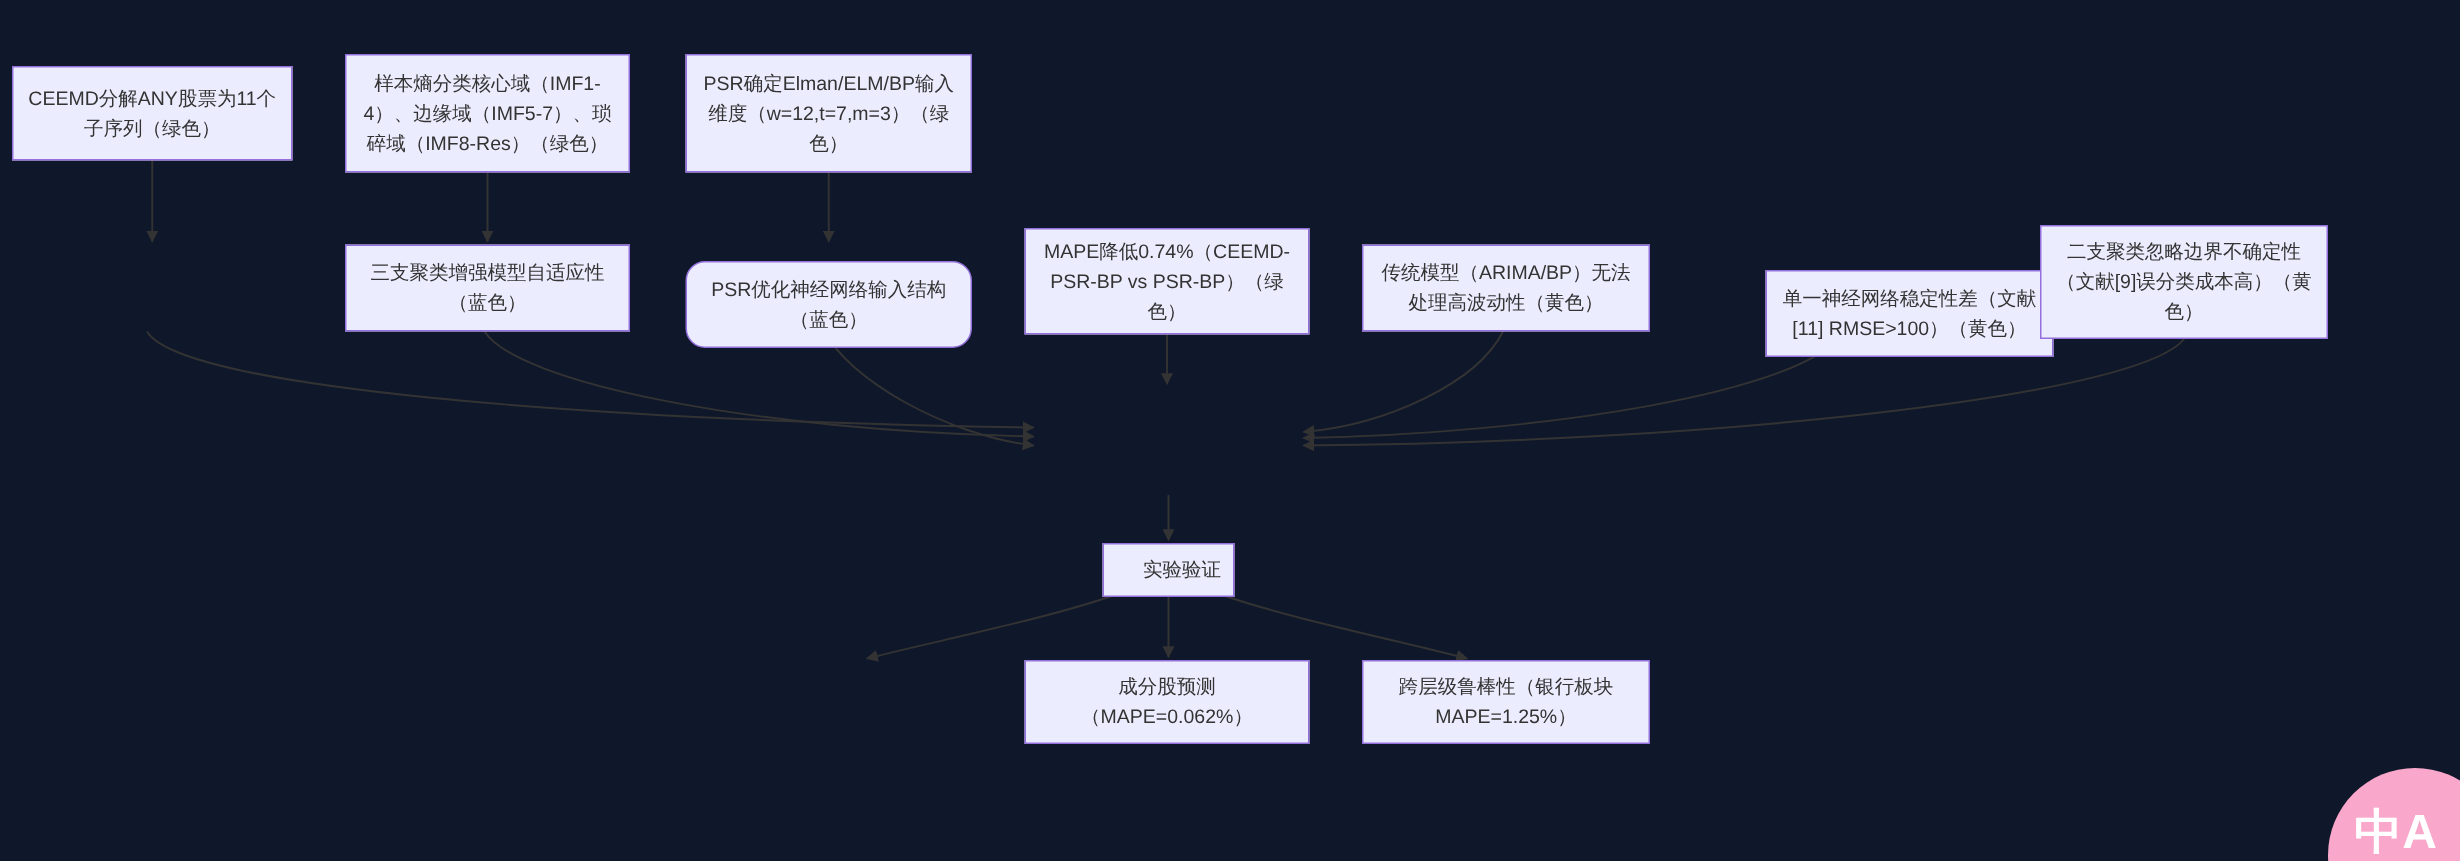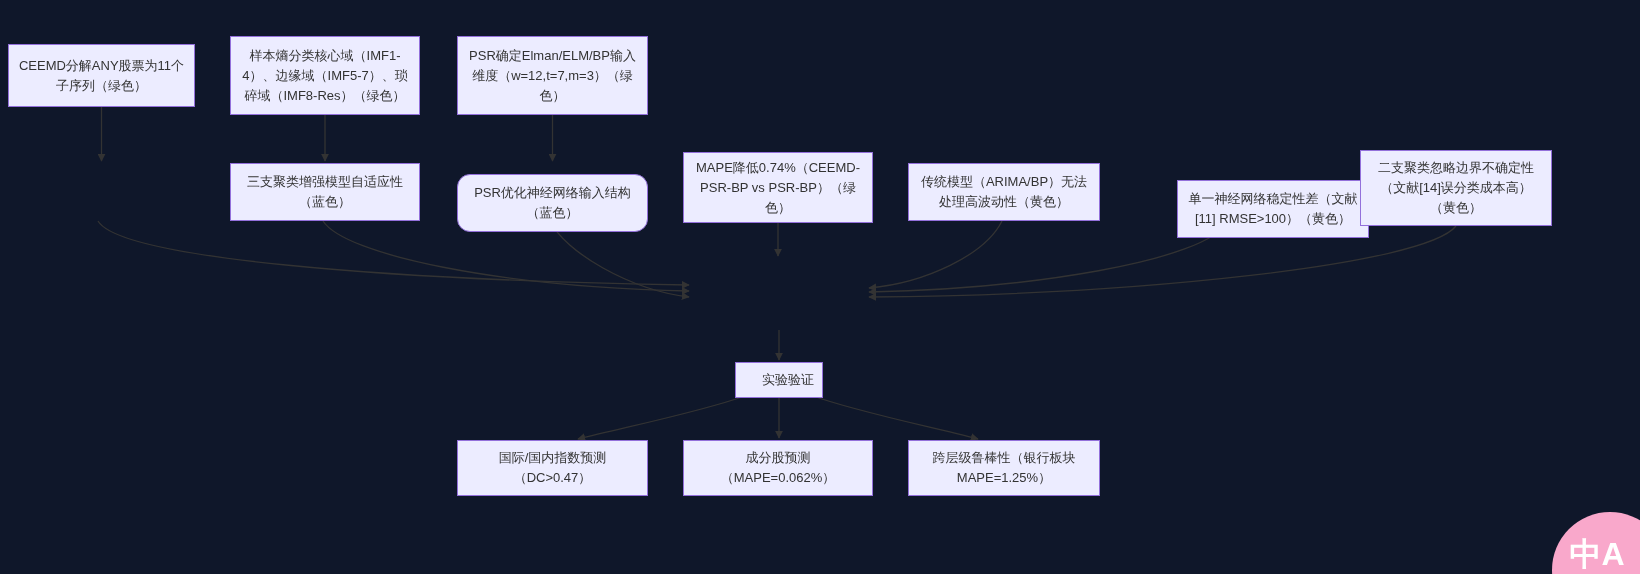--- a/index.html
+++ b/index.html
@@ -103,31 +103,28 @@
   <div class="node n-mape">
     <span>MAPE降低0.74%（CEEMD-PSR-BP vs PSR-BP）（绿色）</span>
   </div>
   <div class="node n-trad">
     <span>传统模型（ARIMA/BP）无法处理高波动性（黄色）</span>
   </div>
   <div class="node n-single">
     <span>单一神经网络稳定性差（文献[11] RMSE&gt;100）（黄色）</span>
   </div>
   <div class="node n-twoway">
-    <span>二支聚类忽略边界不确定性（文献[14]误分类成本高）（黄色）</span>
+    <span>二支聚类忽略边界不确定性（文献[9]误分类成本高）（黄色）</span>
   </div>
 
 
   <div class="node n-exp">
     <span>实验验证</span>
   </div>
 
-  <div class="node n-index">
-    <span>国际/国内指数预测（DC&gt;0.47）</span>
-  </div>
   <div class="node n-stock">
     <span>成分股预测（MAPE=0.062%）</span>
   </div>
   <div class="node n-robust">
     <span>跨层级鲁棒性（银行板块 MAPE=1.25%）</span>
   </div>
 
   <div class="watermark">
     <span>中A</span>
   </div>

